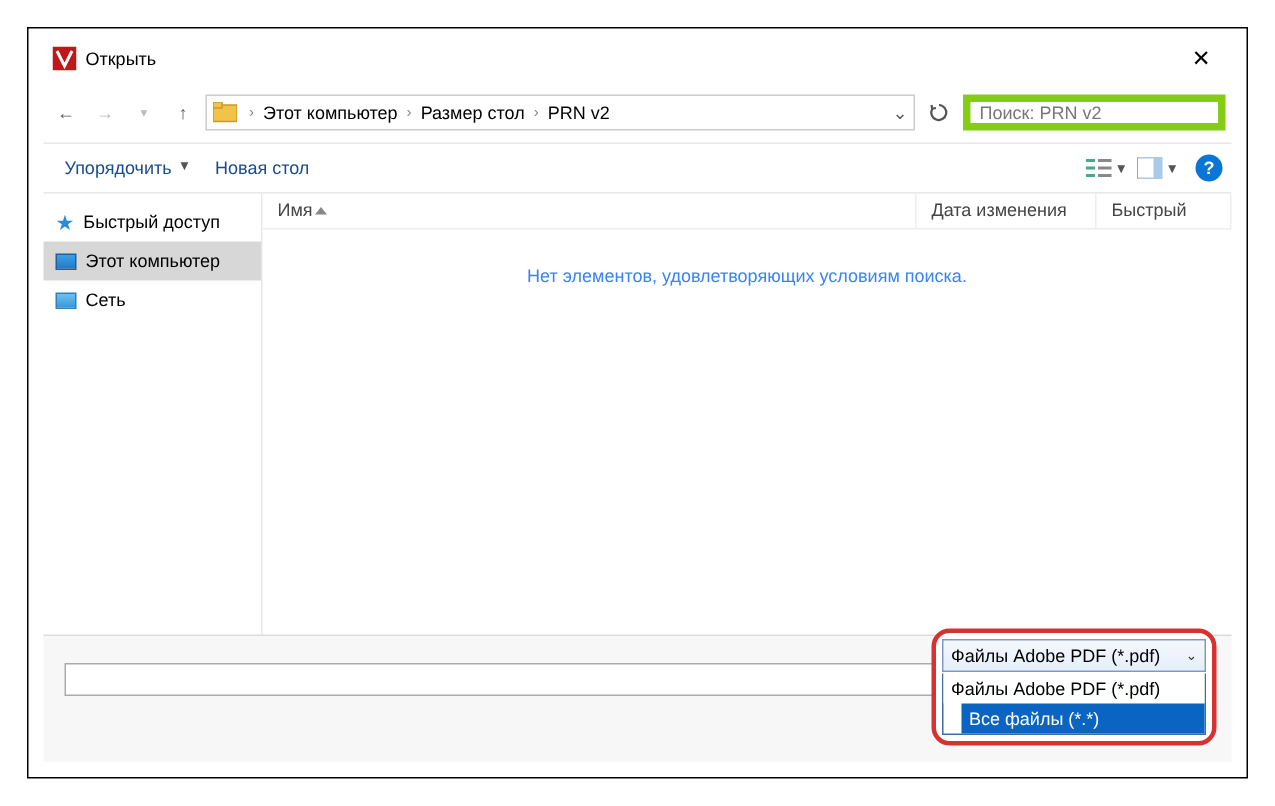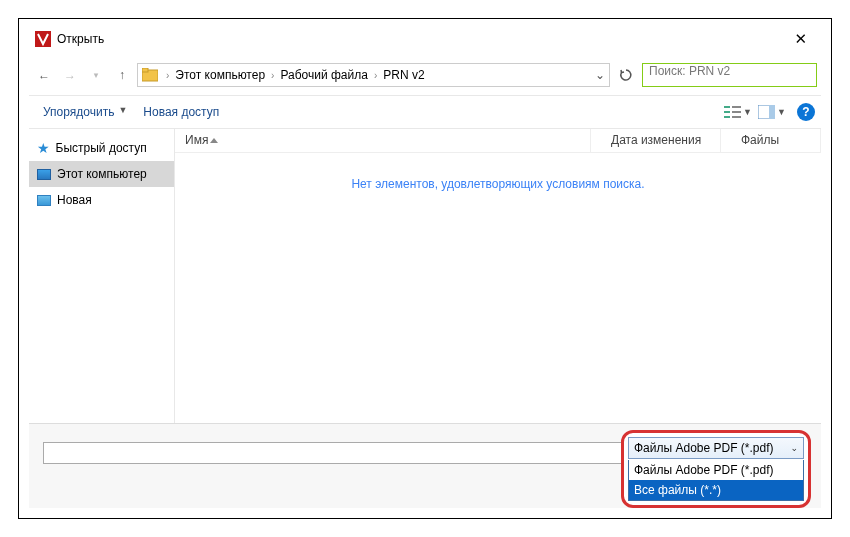--- a/index.html
+++ b/index.html
@@ -10,53 +10,53 @@
 .titlebar .close{margin-left:auto;font-size:15px;padding:4px 8px;}
 .navrow{display:flex;align-items:center;height:32px;gap:4px;padding:0 4px;margin-top:6px;}
 .arrow{width:22px;height:22px;display:inline-flex;align-items:center;justify-content:center;color:#555;}
 .arrow.disabled{color:#bbb;}
 .addr{display:flex;align-items:center;border:1px solid #ccc;height:24px;flex:1;min-width:0;}
 .addr .folder-ico{width:20px;height:20px;margin:0 2px;display:inline-flex;align-items:center;justify-content:center;}
 .addr .sep{color:#888;padding:0 4px;font-size:10px;}
 .addr .crumb{padding:0 2px;color:#000;}
 .addr .drop{margin-left:auto;padding:0 4px;color:#555;}
 .refresh{width:24px;height:24px;display:inline-flex;align-items:center;justify-content:center;border-left:0;}
-.search{border:1px solid #84cc16;height:24px;width:175px;display:flex;padding:0 6px;color:#777;}
+.search{border:5px solid #84cc16;height:24px;width:175px;display:flex;padding:0 6px;color:#777;}
 .toolbar{display:flex;align-items:center;height:34px;border-top:1px solid #e8e8e8;border-bottom:1px solid #e8e8e8;margin-top:4px;padding:0 6px;}
 .tbtn{display:flex;gap:4px;padding:4px 8px;color:#1a4b8c;}
 .tcaret{color:#555;font-size:9px;}
 .spacer{flex:1;}
 .viewico{width:30px;height:22px;display:inline-flex;align-items:center;justify-content:center;border:1px solid transparent;margin:0 2px;}
 .help{width:18px;height:18px;border-radius:50%;background:#0b75d6;color:#fff;display:inline-flex;align-items:center;justify-content:center;font-weight:bold;margin-left:8px;}
 .mainarea{display:flex;flex:1;min-height:0;}
 .nav{width:146px;border-right:1px solid #e8e8e8;padding-top:6px;}
 .navitem{display:flex;align-items:center;gap:6px;height:26px;padding:0 8px;}
 .navitem.sel{background:#d7d7d7;}
 .star{color:#2a8cd6;font-size:14px;}
 .pc{width:14px;height:11px;display:inline-block;background:linear-gradient(#3aa0e8,#2878c0);border:1px solid #2060a0;}
 .net{width:14px;height:11px;display:inline-block;background:linear-gradient(#6cc0ec,#3a98d8);border:1px solid #3080c0;}
 .list{flex:1;display:flex;flex-direction:column;}
-.headers{display:flex;height:24px;border-bottom:1px solid #eee;color:#444;gap:10px;}
+.headers{display:flex;height:24px;border-bottom:1px solid #eee;color:#444;}
 .headers div{padding:4px 10px;border-right:1px solid #eee;}
 .h-name{flex:1;}
 .h-date{width:120px;}
 .h-type{width:90px;}
 .h-size{width:90px;}
 .sortarrow{display:inline-block;width:0;height:0;border-left:4px solid transparent;border-right:4px solid transparent;border-bottom:5px solid #888;margin-left:2px;vertical-align:middle;}
 .empty{text-align:center;color:#3b82f6;padding:24px 0;}
 .bottom{border-top:1px solid #ddd;background:#f7f7f7;padding:18px 14px 44px 14px;display:flex;align-items:center;gap:6px;position:relative;}
 .bottom .lbl{width:220px;text-align:right;margin-right:6px;}
 .fname{flex:1;height:22px;border:1px solid #aaa;background:#fff;display:flex;align-items:center;}
 .fname .drop{margin-left:auto;padding:0 5px;color:#555;font-size:9px;}
-.callout{position:absolute;right:10px;bottom:0;width:190px;border:3px solid #d73232;border-radius:12px;padding:4px;background:#fff;}
+.callout{position:absolute;right:10px;bottom:11px;width:190px;border:3px solid #d73232;border-radius:12px;padding:4px;background:#fff;}
 .filter{height:22px;border:1px solid #7a9ac4;background:linear-gradient(#f4f8fd,#e5effa);display:flex;align-items:center;padding:0 5px;margin:0 0 1px 0;}
 .filter .drop{margin-left:auto;font-size:9px;color:#333;}
 .droplist{border:1px solid #3b6ea5;border-top:0;}
 .dropt{padding:3px 5px;background:#fff;}
-.dropt.sel{background:#0a64c2;color:#fff;}
+.dropt.sel{background:#0a64c2;color:#fff;margin-left:12px;}
 svg{display:block;}
 </style>
 </head>
 <body>
 
 <div class="outer">
 <div class="dlg">
 
   <div class="titlebar">
     <span>
@@ -77,21 +77,21 @@
     <div class="addr">
       <span class="folder-ico">
         <svg width="16" height="14">
               <rect x="0" y="2" width="16" height="11" fill="#f2c349" stroke="#c79b2a"></rect>
               <rect x="0" y="0" width="6" height="4" fill="#f2c349" stroke="#c79b2a"></rect>
             </svg>
       </span>
       <span class="sep">›</span>
       <span class="crumb">Этот компьютер</span>
       <span class="sep">›</span>
-      <span class="crumb">Рабочий файла</span>
+      <span class="crumb">Размер стол</span>
       <span class="sep">›</span>
       <span class="crumb">PRN v2</span>
       <span class="drop">⌄</span>
     </div>
     <span class="refresh">
       <svg width="14" height="14">
             <path d="M7 2 A5 5 0 1 1 2.5 4.5" stroke="#555" stroke-width="1.5" fill="none"></path>
             <path d="M2 2 L2.5 4.5 L5 4" stroke="#555" stroke-width="1.5" fill="none"></path>
           </svg>
     </span>
@@ -99,21 +99,21 @@
       <span>Поиск: PRN v2</span>
     </div>
   </div>
 
   <div class="toolbar">
     <div class="tbtn">
       <span>Упорядочить</span>
       <span class="tcaret">▼</span>
     </div>
     <div class="tbtn">
-      <span>Новая доступ</span>
+      <span>Новая стол</span>
     </div>
     <div class="spacer"></div>
     <div class="viewico">
       <svg width="20" height="14">
             <rect x="0" y="1" width="6" height="2" fill="#4a8"></rect>
             <rect x="8" y="1" width="10" height="2" fill="#888"></rect>
             <rect x="0" y="6" width="6" height="2" fill="#4a8"></rect>
             <rect x="8" y="6" width="10" height="2" fill="#888"></rect>
             <rect x="0" y="11" width="6" height="2" fill="#4a8"></rect>
             <rect x="8" y="11" width="10" height="2" fill="#888"></rect>
@@ -135,28 +135,28 @@
       <div class="navitem">
         <span class="star">★</span>
         <span>Быстрый доступ</span>
       </div>
       <div class="navitem sel">
         <span class="pc"></span>
         <span>Этот компьютер</span>
       </div>
       <div class="navitem">
         <span class="net"></span>
-        <span>Новая</span>
+        <span>Сеть</span>
       </div>
     </div>
     <div class="list">
       <div class="headers">
         <div class="h-name"><span>Имя</span><span class="sortarrow"></span></div>
         <div class="h-date">Дата изменения</div>
-        <div class="h-size">Файлы</div>
+        <div class="h-size">Быстрый</div>
       </div>
       <div class="empty">Нет элементов, удовлетворяющих условиям поиска.</div>
     </div>
   </div>
 
   <div class="bottom">
     <div class="fname">
       <span class="drop">⌄</span>
     </div>
 

